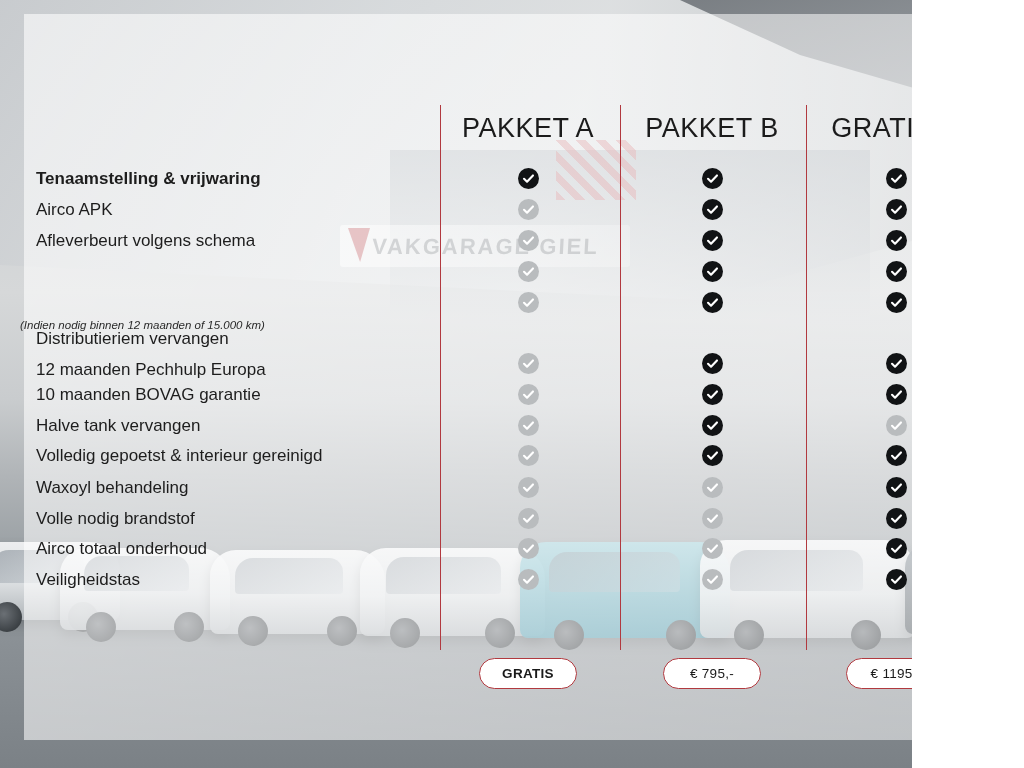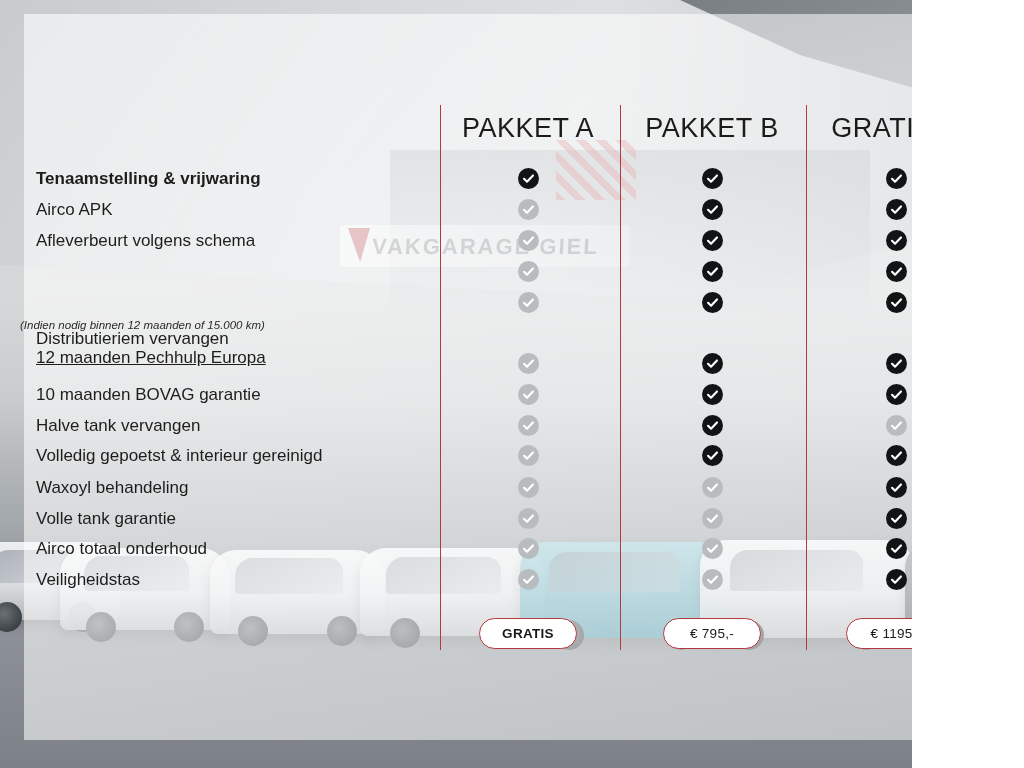--- a/index.html
+++ b/index.html
@@ -146,20 +146,21 @@
     position: absolute;
     height: 31px;
     border: 1.4px solid #b1393f;
     border-radius: 16px;
     background: #ffffff;
     display: flex; align-items: center; justify-content: center;
     font-size: 13.5px;
     font-weight: 700;
     color: #1a1a1a;
     letter-spacing: .3px;
+    margin-top: 40px;
   }
   .price.plain { font-weight: 400; }
 </style>
 </head>
 <body>
 
 <div id="stage">
 
   <div class="bg">
     <div class="bg-building"></div>
@@ -290,21 +291,21 @@
       <div class="mark on" style="left: 701.5px; top: 291.5px;">
         <svg width="13" height="13" viewBox="0 0 16 16">
           <path d="M2.5 8.4 L6.2 12 L13.5 4.2" stroke="#ffffff" stroke-width="2.6" fill="none" stroke-linecap="round" stroke-linejoin="round"></path>
         </svg>
       </div>
       <div class="mark on" style="left: 885.5px; top: 291.5px;">
         <svg width="13" height="13" viewBox="0 0 16 16">
           <path d="M2.5 8.4 L6.2 12 L13.5 4.2" stroke="#ffffff" stroke-width="2.6" fill="none" stroke-linecap="round" stroke-linejoin="round"></path>
         </svg>
       </div>
-      <div class="feature" style="top: 348px; text-decoration: underline;">12 maanden Pechhulp Europa</div>
+      <div class="feature" style="top: 360px;">12 maanden Pechhulp Europa</div>
       <div class="mark off" style="left: 517.5px; top: 352.5px;">
         <svg width="13" height="13" viewBox="0 0 16 16">
           <path d="M2.5 8.4 L6.2 12 L13.5 4.2" stroke="#ffffff" stroke-width="2.6" fill="none" stroke-linecap="round" stroke-linejoin="round"></path>
         </svg>
       </div>
       <div class="mark on" style="left: 701.5px; top: 352.5px;">
         <svg width="13" height="13" viewBox="0 0 16 16">
           <path d="M2.5 8.4 L6.2 12 L13.5 4.2" stroke="#ffffff" stroke-width="2.6" fill="none" stroke-linecap="round" stroke-linejoin="round"></path>
         </svg>
       </div>
@@ -370,21 +371,21 @@
       <div class="mark off" style="left: 701.5px; top: 476.5px;">
         <svg width="13" height="13" viewBox="0 0 16 16">
           <path d="M2.5 8.4 L6.2 12 L13.5 4.2" stroke="#ffffff" stroke-width="2.6" fill="none" stroke-linecap="round" stroke-linejoin="round"></path>
         </svg>
       </div>
       <div class="mark on" style="left: 885.5px; top: 476.5px;">
         <svg width="13" height="13" viewBox="0 0 16 16">
           <path d="M2.5 8.4 L6.2 12 L13.5 4.2" stroke="#ffffff" stroke-width="2.6" fill="none" stroke-linecap="round" stroke-linejoin="round"></path>
         </svg>
       </div>
-      <div class="feature" style="top: 509px;">Volle tank garantie</div>
+      <div class="feature" style="top: 509px;">Volle nodig brandstof</div>
       <div class="mark off" style="left: 517.5px; top: 507.5px;">
         <svg width="13" height="13" viewBox="0 0 16 16">
           <path d="M2.5 8.4 L6.2 12 L13.5 4.2" stroke="#ffffff" stroke-width="2.6" fill="none" stroke-linecap="round" stroke-linejoin="round"></path>
         </svg>
       </div>
       <div class="mark off" style="left: 701.5px; top: 507.5px;">
         <svg width="13" height="13" viewBox="0 0 16 16">
           <path d="M2.5 8.4 L6.2 12 L13.5 4.2" stroke="#ffffff" stroke-width="2.6" fill="none" stroke-linecap="round" stroke-linejoin="round"></path>
         </svg>
       </div>

